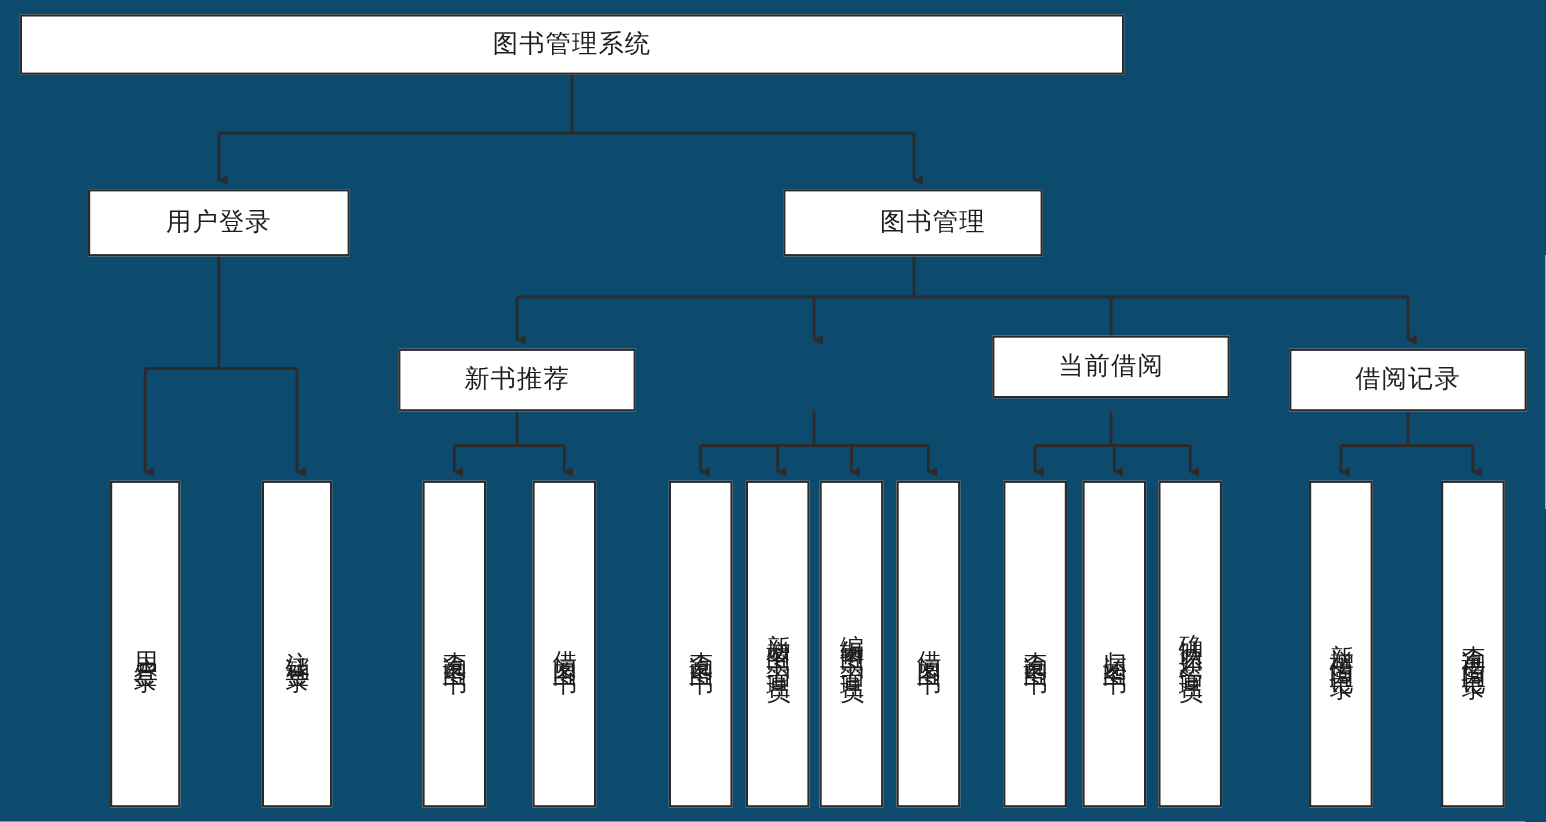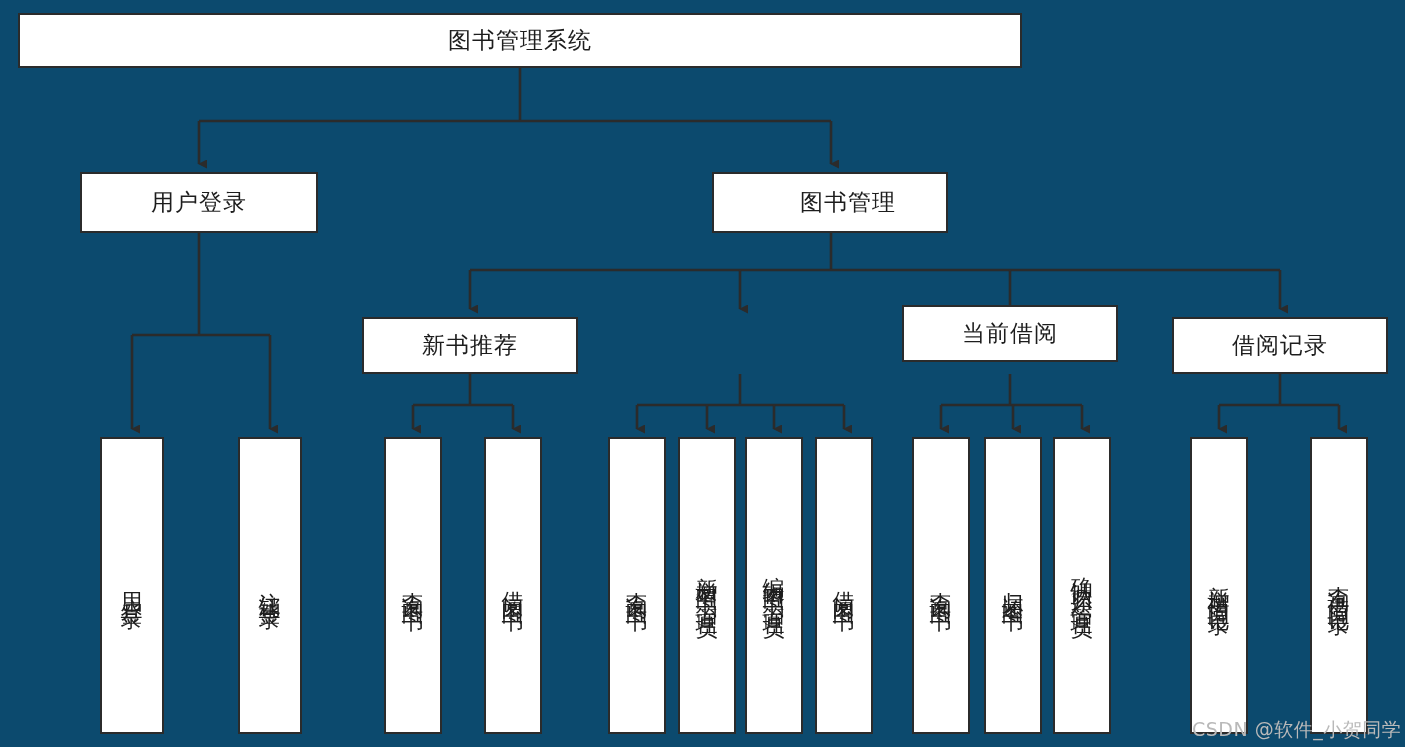--- a/index.html
+++ b/index.html
@@ -204,15 +204,14 @@
     <span class="vwrap">
         <span class="node-label-v">新增借阅记录</span>
       </span>
   </div>
   <div class="node-box vertical" id="node-leaf-12" style="left: 1310px; top: 437px; width: 58px; height: 297px;">
     <span class="vwrap">
         <span class="node-label-v">查询借阅记录</span>
       </span>
   </div>
 
-  <div class="watermark" style="left: 1192px; top: 717px; color: rgb(185, 185, 185);">CSDN @软件_小贺同学</div>
 
 </div>
 
 </body></html>

